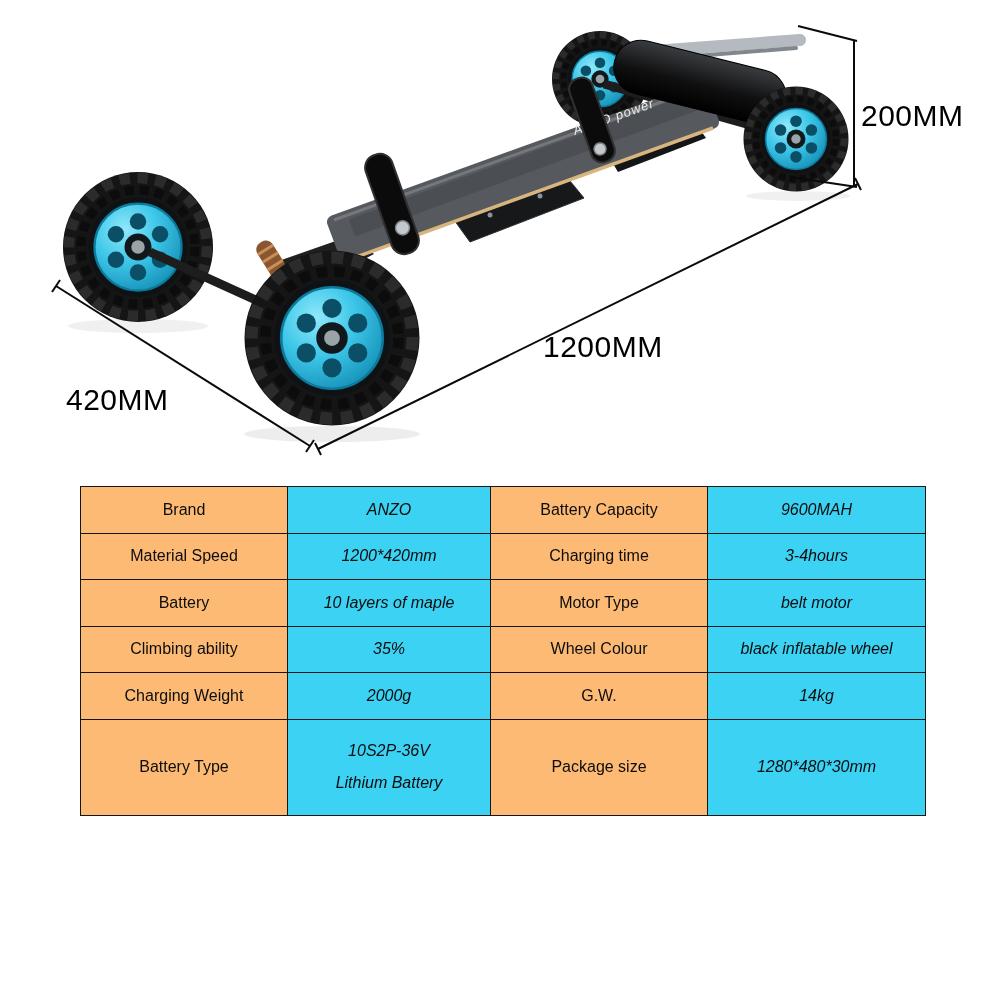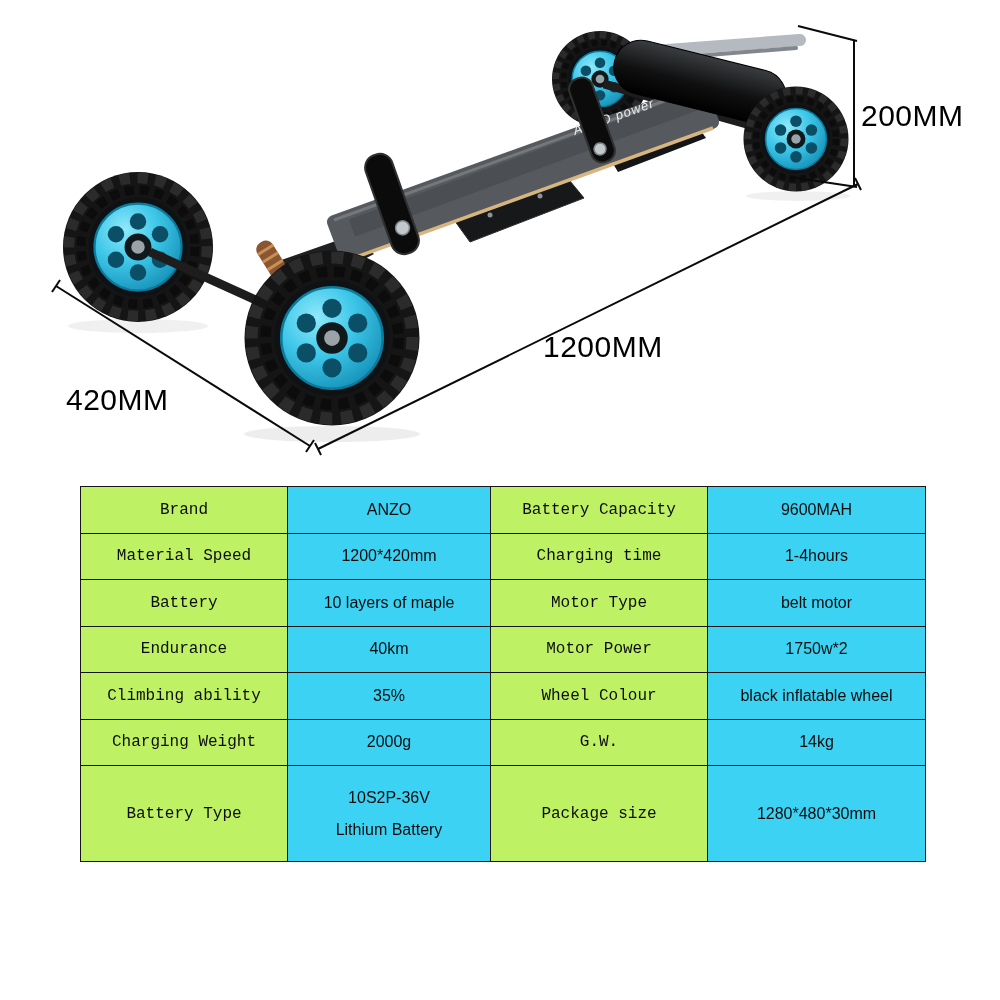--- a/index.html
+++ b/index.html
@@ -27,22 +27,22 @@
   table { border-collapse: collapse; table-layout: fixed; }
   td {
     border: 1px solid #161616;
     text-align: center;
     vertical-align: middle;
     font-size: 16px;
     color: #0d0d0d;
     padding: 2px 6px;
     overflow: hidden;
   }
-  td.lbl { background: #bef264; font-family: Liberation Mono, monospace; }
-  td.val { background: var(--cyan, #3bd2f3); white-space: pre-line; }
+  td.lbl { background: #fdba74; }
+  td.val { background: var(--cyan, #3bd2f3); white-space: pre-line; font-style: italic; }
   tr { height: 46.5px; }
   tr.tall { height: 96px; }
   tr.tall td.val { line-height: 2; }
 </style>
 </head>
 <body>
 
 <div class="stage">
 
   <svg class="hero" viewBox="0 0 1000 480" xmlns="http://www.w3.org/2000/svg">
@@ -165,33 +165,27 @@
         <tr>
           <td class="lbl">Brand</td>
           <td class="val">ANZO</td>
           <td class="lbl">Battery Capacity</td>
           <td class="val">9600MAH</td>
         </tr>
         <tr>
           <td class="lbl">Material Speed</td>
           <td class="val">1200*420mm</td>
           <td class="lbl">Charging time</td>
-          <td class="val">1-4hours</td>
+          <td class="val">3-4hours</td>
         </tr>
         <tr>
           <td class="lbl">Battery</td>
           <td class="val">10 layers of maple</td>
           <td class="lbl">Motor Type</td>
           <td class="val">belt motor</td>
-        </tr>
-        <tr>
-          <td class="lbl">Endurance</td>
-          <td class="val">40km</td>
-          <td class="lbl">Motor Power</td>
-          <td class="val">1750w*2</td>
         </tr>
         <tr>
           <td class="lbl">Climbing ability</td>
           <td class="val">35%</td>
           <td class="lbl">Wheel Colour</td>
           <td class="val">black inflatable wheel</td>
         </tr>
         <tr>
           <td class="lbl">Charging Weight</td>
           <td class="val">2000g</td>

